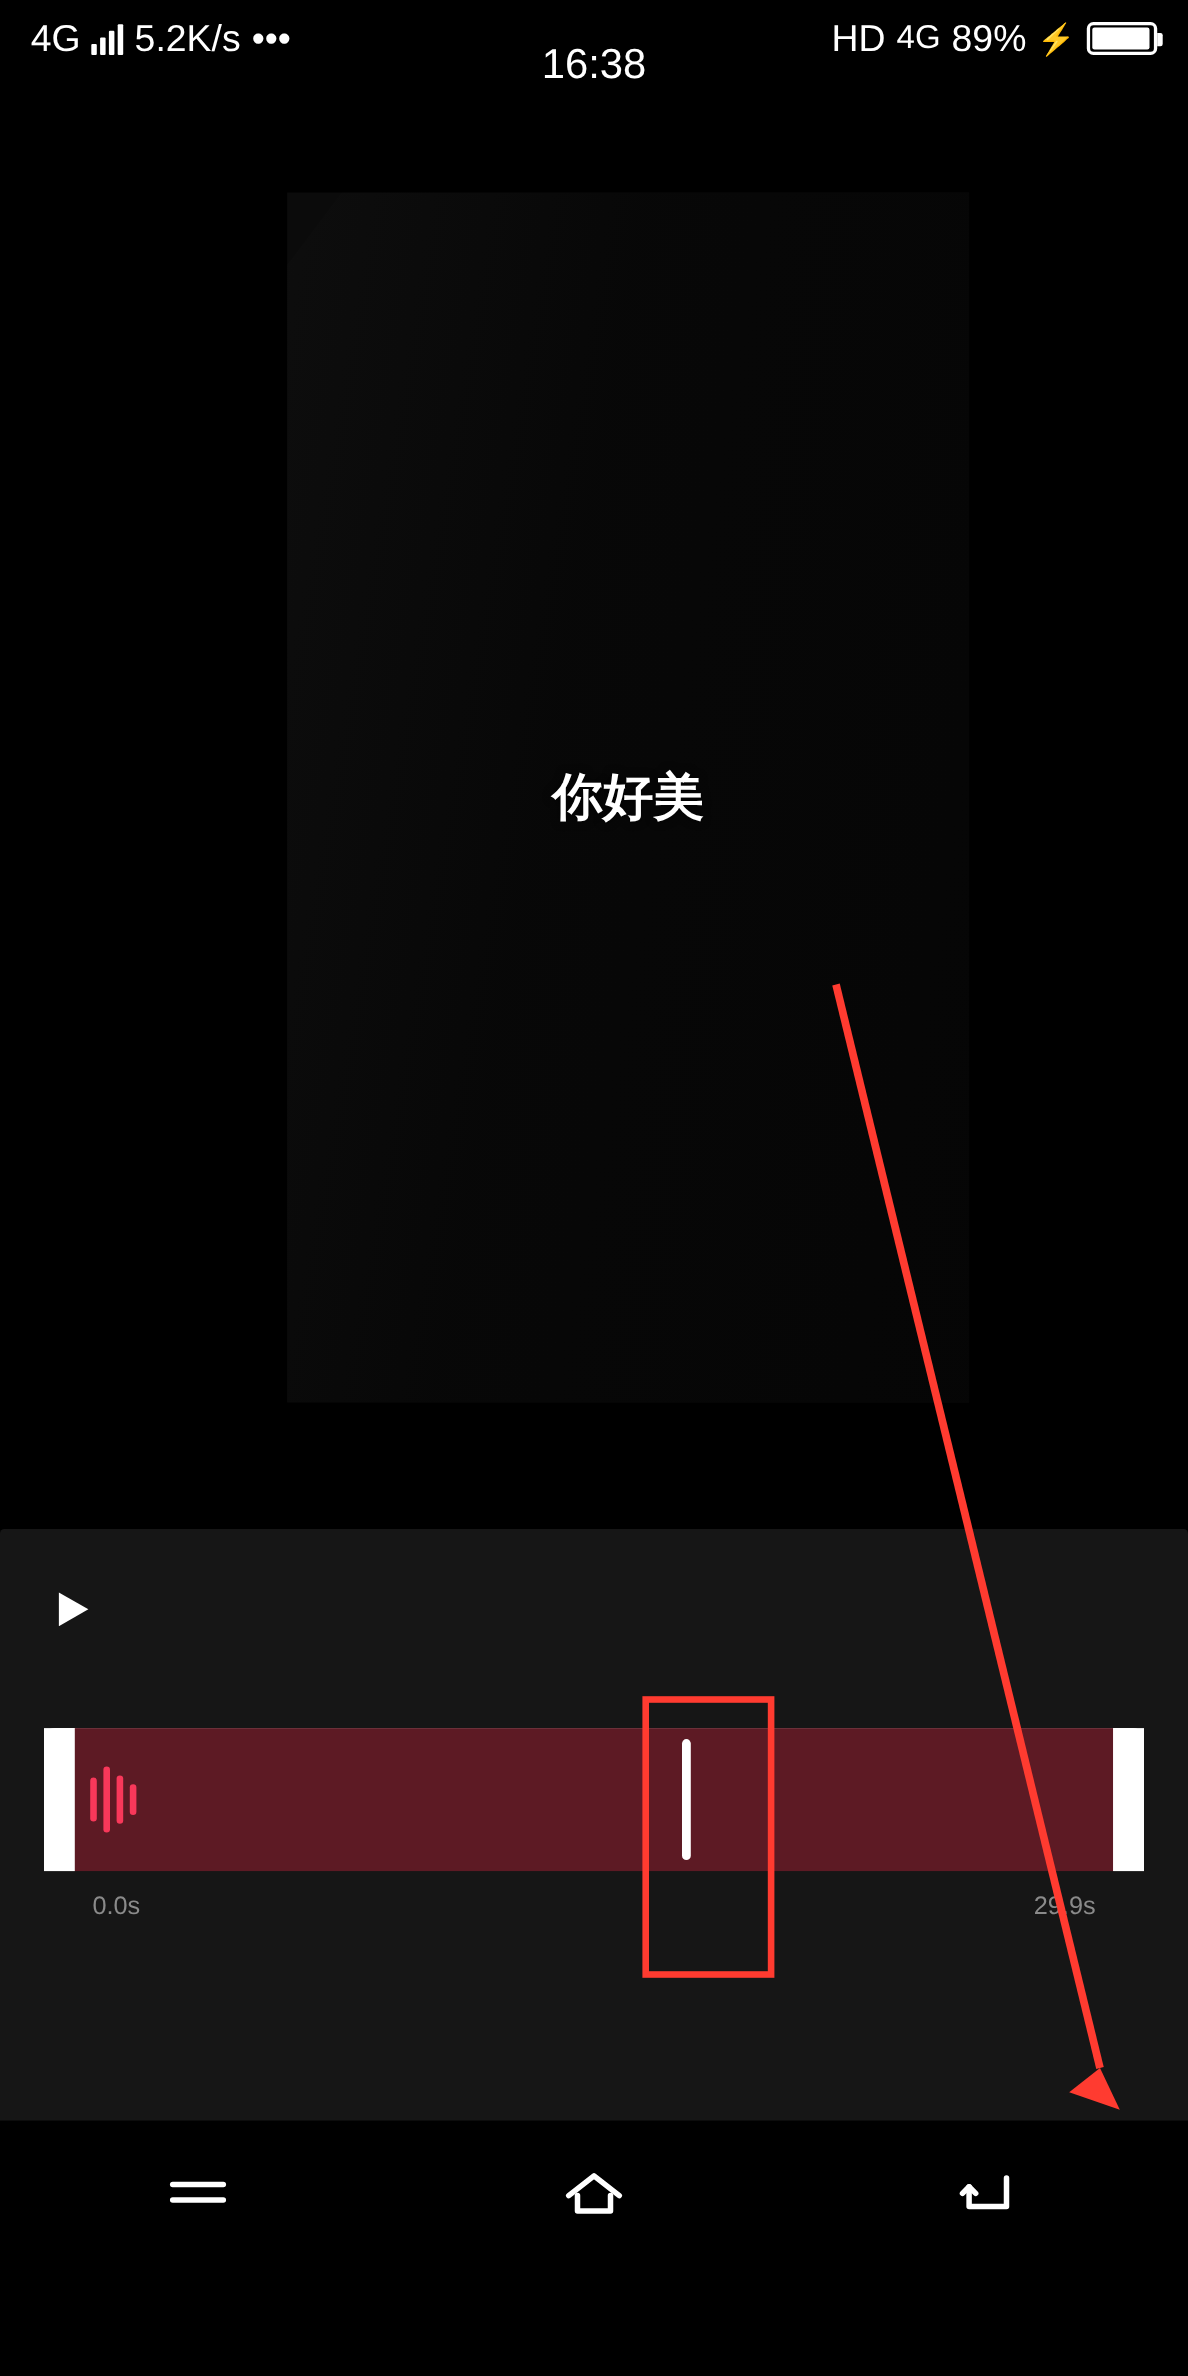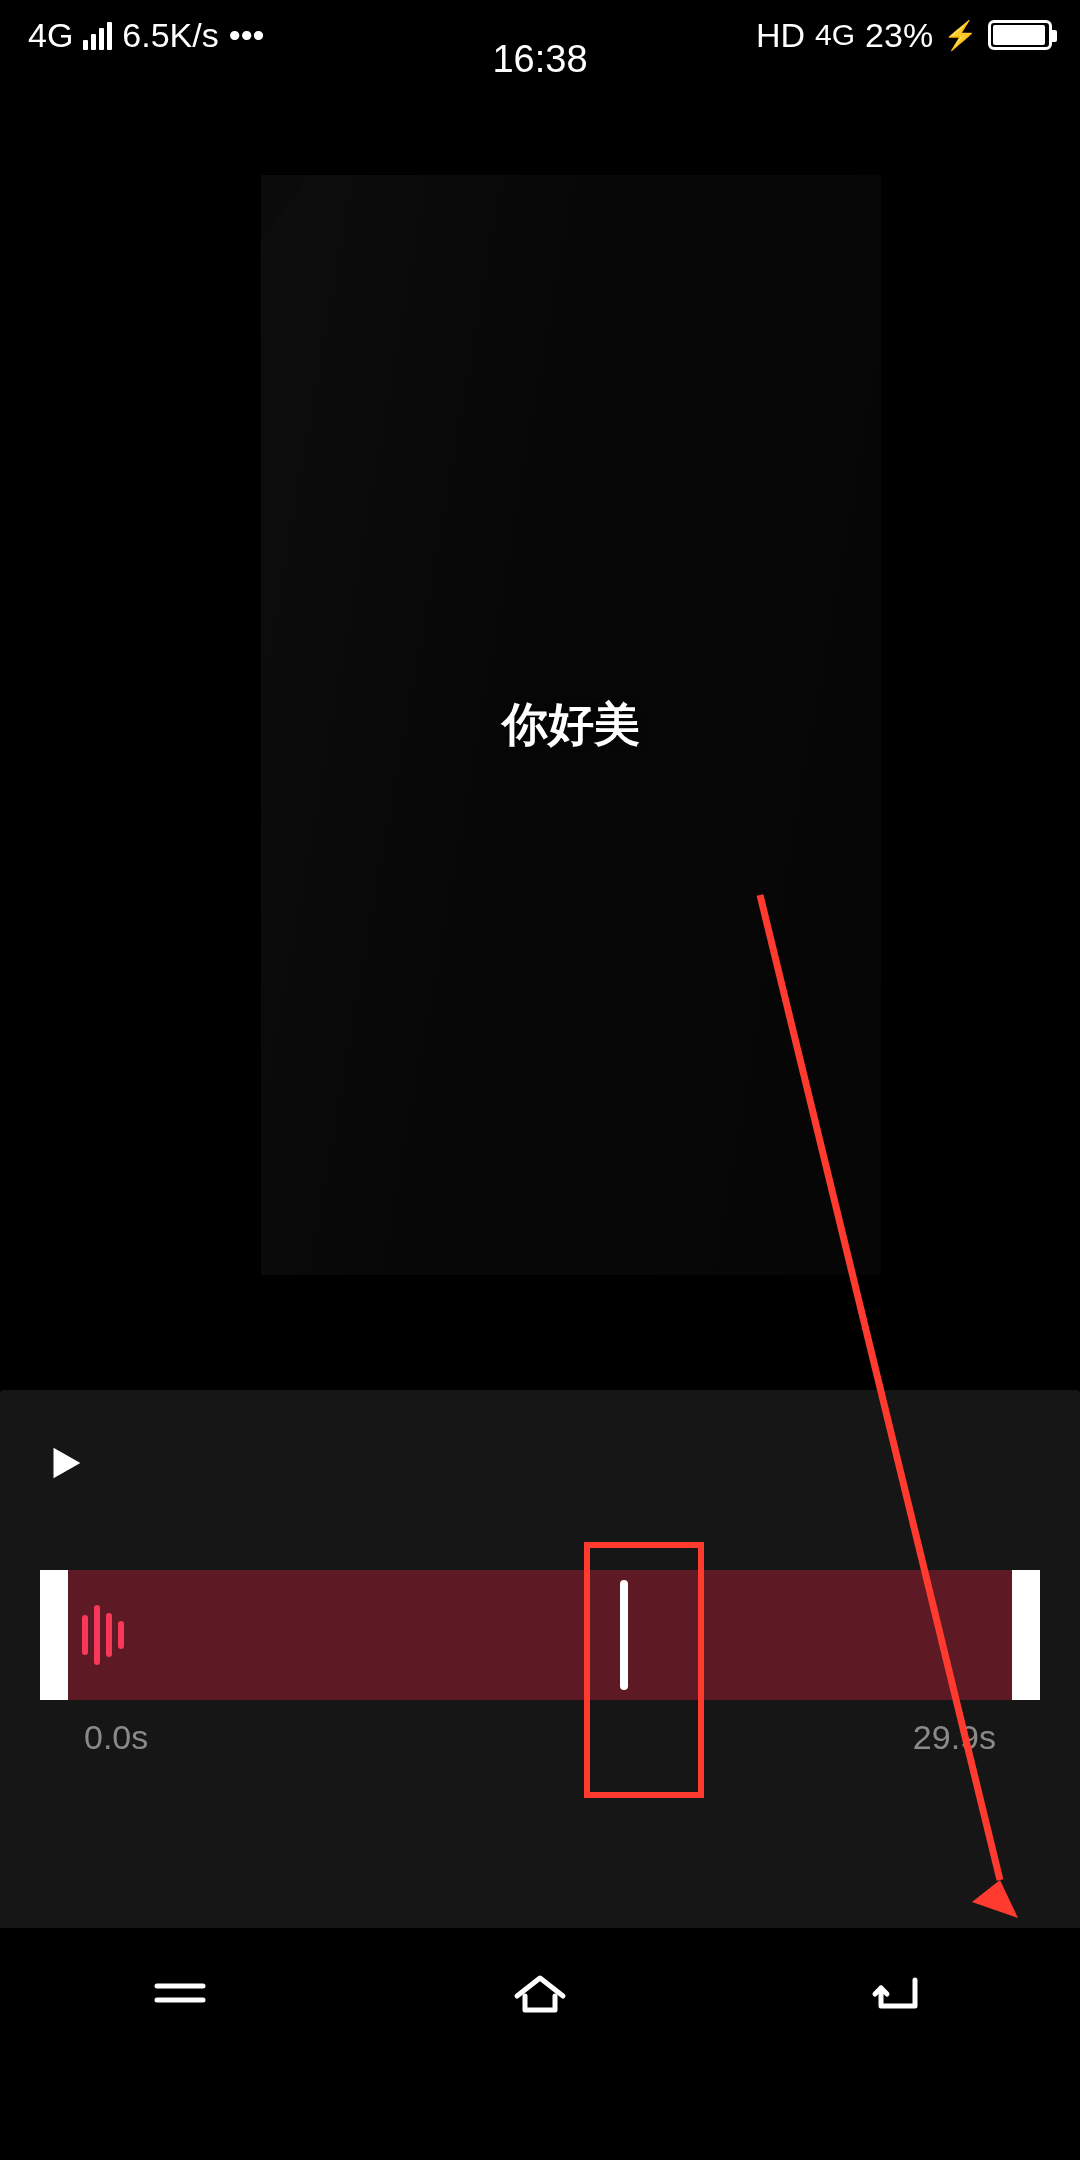--- a/index.html
+++ b/index.html
@@ -35,21 +35,21 @@
   .play-icon svg { width:46px; height:46px; fill:#fff; }
 
   .timeline-wrap { padding:40px 40px 0; position:relative; }
   .timeline { height:130px; background:#fff; border-radius:10px; position:relative; overflow:visible; display:flex; align-items:center; }
   .tl-handle { width:28px; height:100%; background:#fff; }
   .tl-track { flex:1; height:100%; background:#5d1a24; display:flex; align-items:center; padding-left:14px; gap:6px;}
   .wave-bar { width:6px; border-radius:3px; background:#f8385a; }
   .wave-bar:nth-child(1){height:40px;} .wave-bar:nth-child(2){height:60px;}
   .wave-bar:nth-child(3){height:44px;} .wave-bar:nth-child(4){height:28px;}
   .tl-playhead { position:absolute; top:10px; bottom:10px; left:58%; width:8px; background:#fff; border-radius:4px; }
-  .time-labels { display:flex; justify-content:space-between; padding:18px 44px 0; color:#8a8a8a; font-size:34px; }
+  .time-labels { display:flex; justify-content:space-between; padding:18px 44px 0; color:#8a8a8a; font-size:23px; }
 
   
   .annot-box { position:absolute; border:6px solid #ff3b30; }
   .footer-bar { position:absolute; left:0; right:0; bottom:0; height:150px; background:#161616; border-top:1px solid #0a0a0a; display:flex; align-items:center; justify-content:space-between; padding:0 60px; }
   .footer-title { position:absolute; left:50%; transform:translateX(-50%); font-size:44px; font-weight:500; }
   .x-btn, .check-btn { font-size:52px; }
   .x-btn svg, .check-btn svg { width:50px; height:50px; stroke:#fff; stroke-width:5; fill:none; stroke-linecap:round; }
 
   
   .navbar { position:absolute; left:0; right:0; bottom:0; height:130px; background:#000; display:flex; align-items:center; justify-content:space-around; }
@@ -62,28 +62,28 @@
 
   <div class="status-bar">
     <div class="status-left">
       <span>4G</span>
       <span class="sig-bars">
           <span></span>
           <span></span>
           <span></span>
           <span></span>
         </span>
-      <span>6.5K/s</span>
+      <span>5.2K/s</span>
       <span>•••</span>
     </div>
     <div class="status-center">16:38</div>
     <div class="status-right">
       <span>HD</span>
       <span class="hd4g"><span>4G</span></span>
-      <span>23%</span>
+      <span>89%</span>
       <span class="bolt">⚡</span>
       <span class="battery">
           <span class="fill"></span>
         </span>
     </div>
   </div>
 
   <div class="preview">
     <div class="preview-frame">
       <div class="overlay-text">你好美</div>

